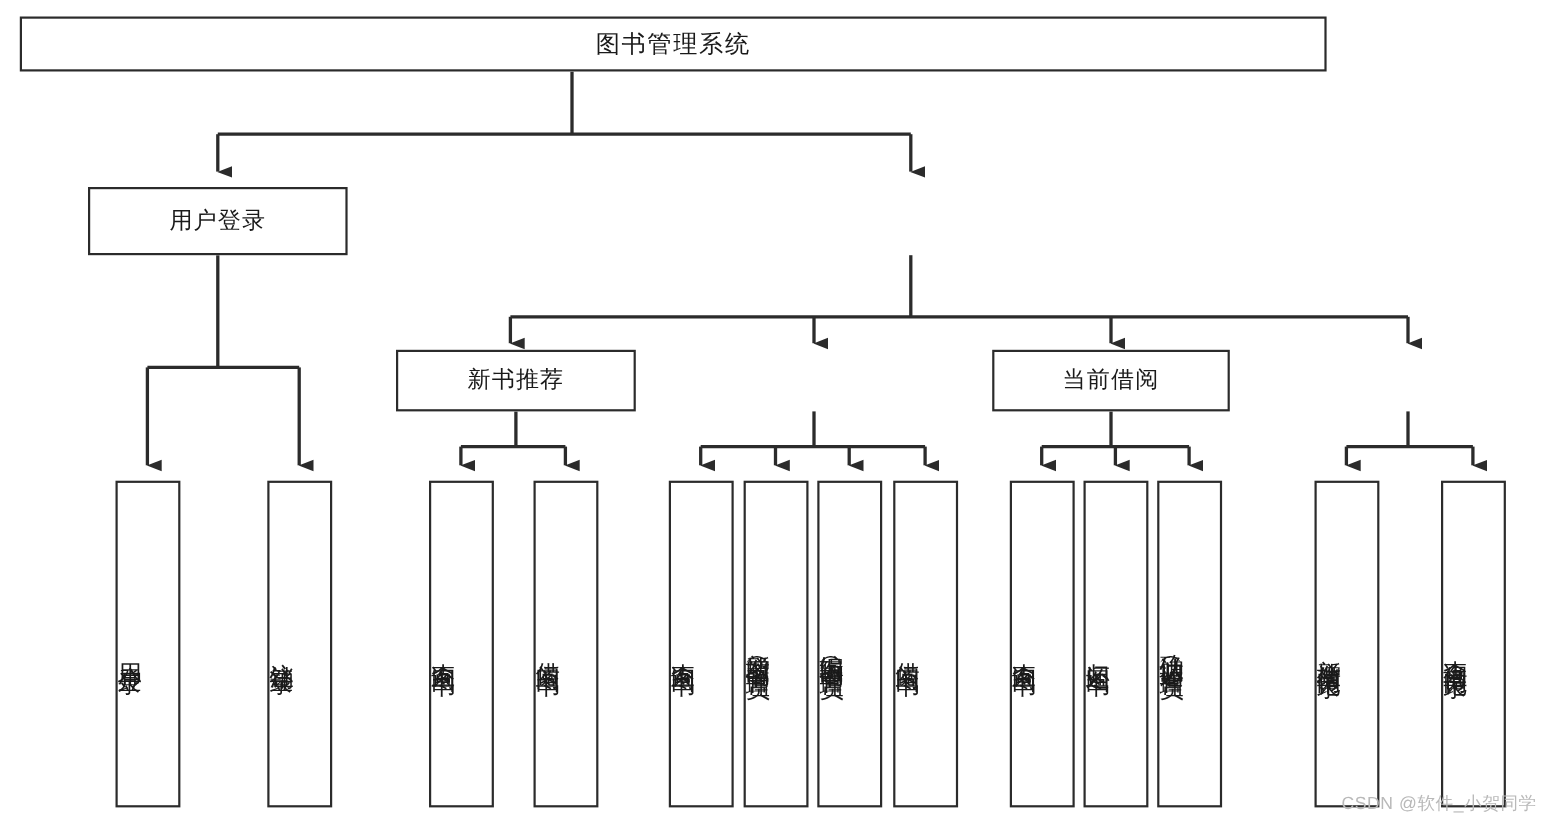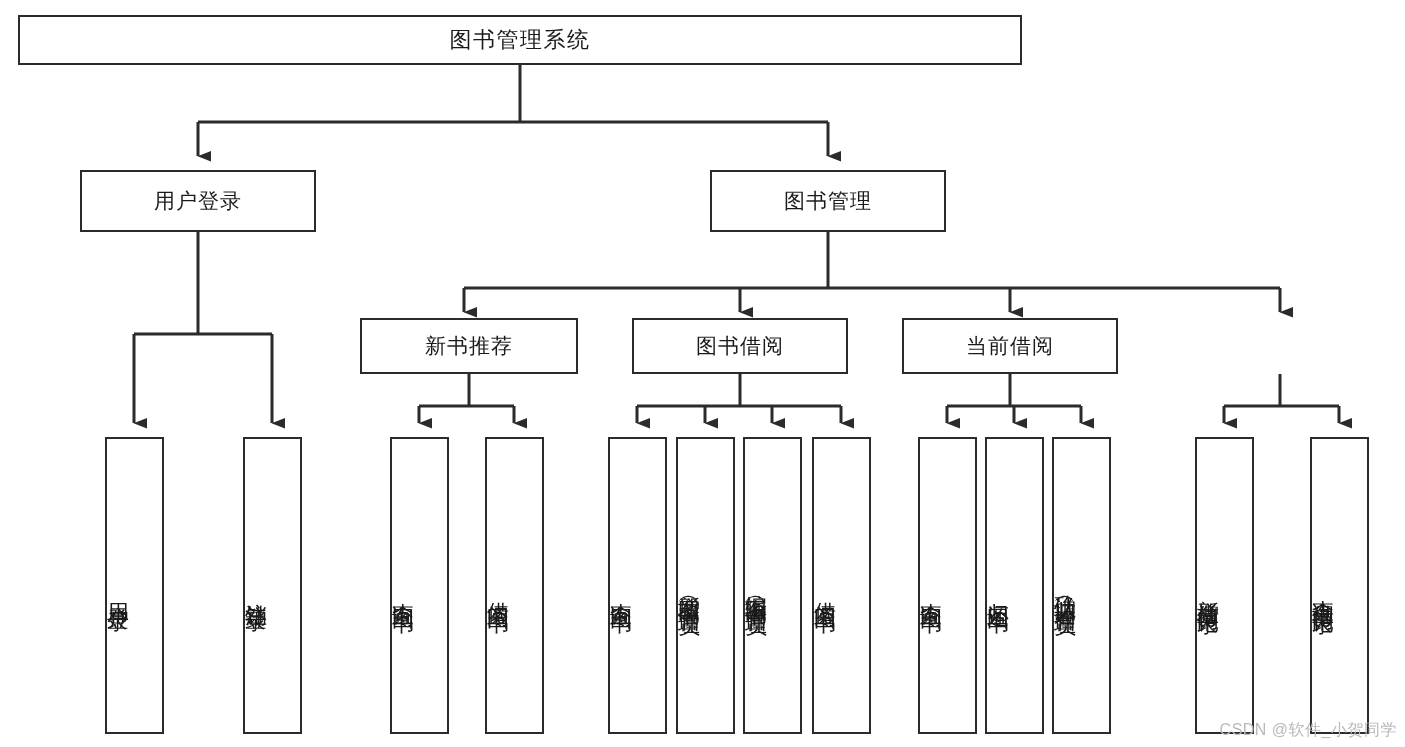--- a/index.html
+++ b/index.html
@@ -126,39 +126,33 @@
       <path d="M1014,406 L1014,423" marker-end="url(#arrow)"></path>
       <path d="M1081,406 L1081,423" marker-end="url(#arrow)"></path>
 
       <path d="M1280,374 L1280,406"></path>
       <path d="M1224,406 L1339,406"></path>
       <path d="M1224,406 L1224,423" marker-end="url(#arrow)"></path>
       <path d="M1339,406 L1339,423" marker-end="url(#arrow)"></path>
     </g>
   </svg>
 
-  <div class="node h root" style="left:18px; top:15px; width:1004px; height:50px;">
+  <div class="node h root" style="left:18px; top:15px; width:1188px; height:50px;">
     <span class="lbl">图书管理系统</span>
   </div>
 
   <div class="node h" style="left:80px; top:170px; width:236px; height:62px;">
     <span class="lbl">用户登录</span>
   </div>
 
-  <div class="node h" style="left:710px; top:170px; width:236px; height:62px;">
-    <span class="lbl">图书管理</span>
-  </div>
 
   <div class="node h" style="left:360px; top:318px; width:218px; height:56px;">
     <span class="lbl">新书推荐</span>
   </div>
 
-  <div class="node h" style="left:632px; top:318px; width:216px; height:56px;">
-    <span class="lbl">图书借阅</span>
-  </div>
 
   <div class="node h" style="left:902px; top:318px; width:216px; height:56px;">
     <span class="lbl">当前借阅</span>
   </div>
 
 
   <div class="node v" style="left:105px; top:437px; width:59px; height:297px;">
     <span class="lbl">用户登录</span>
   </div>
 

